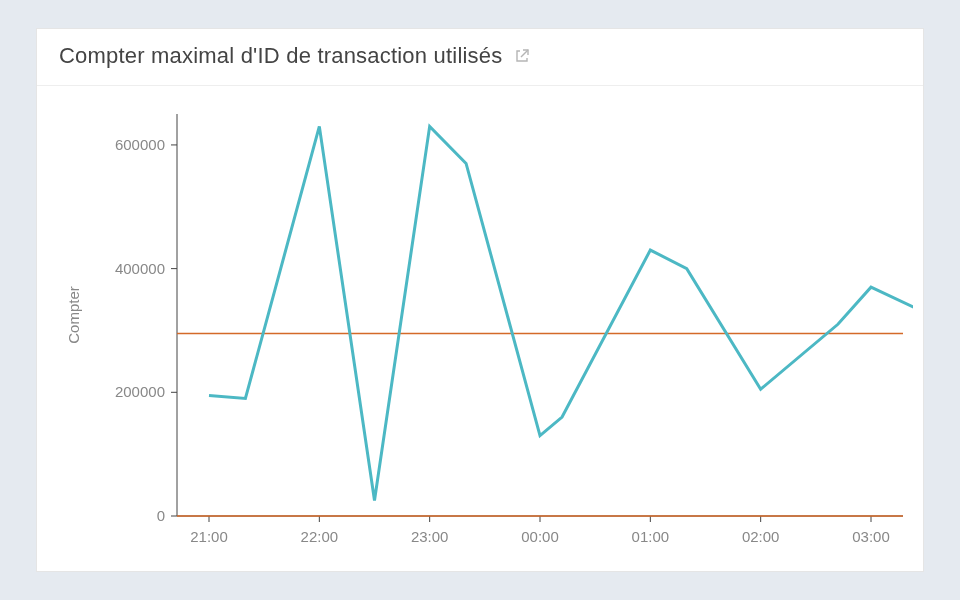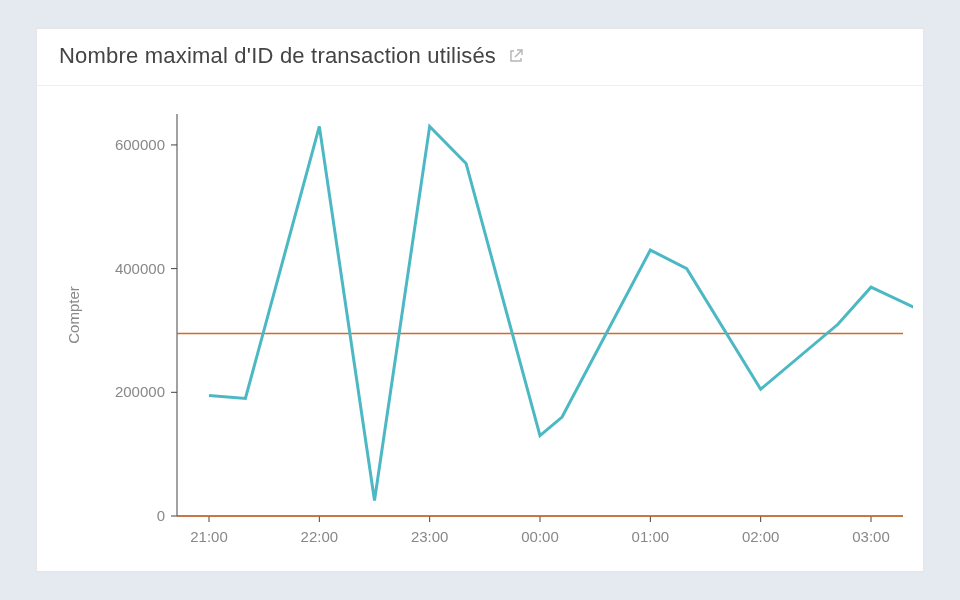--- a/index.html
+++ b/index.html
@@ -59,21 +59,21 @@
   .tick-line { stroke: #444; stroke-width: 1; }
   .axis-line { stroke: #444; stroke-width: 1; }
   .ref-line { stroke: #d46a29; stroke-width: 1.5; }
   .series-line { stroke: #4cb8c4; stroke-width: 3; fill: none; stroke-linejoin: miter; stroke-linecap: butt; }
 </style>
 </head>
 <body>
 
 <div class="card">
   <div class="card-header">
-    <span class="card-title">Nombre maximal d'ID de transaction utilisés</span>
+    <span class="card-title">Compter maximal d'ID de transaction utilisés</span>
     <span class="popout-icon">
       <svg viewBox="0 0 16 16" width="16" height="16" fill="none" stroke="currentColor" stroke-width="1.4">
         <path d="M6 3 H3 V13 H13 V10"></path>
         <path d="M9 2 H14 V7"></path>
         <path d="M14 2 L7 9"></path>
       </svg>
     </span>
   </div>
   <div class="chart-area">
     <svg class="chart-svg" id="chart-svg" viewBox="0 0 866 455">

